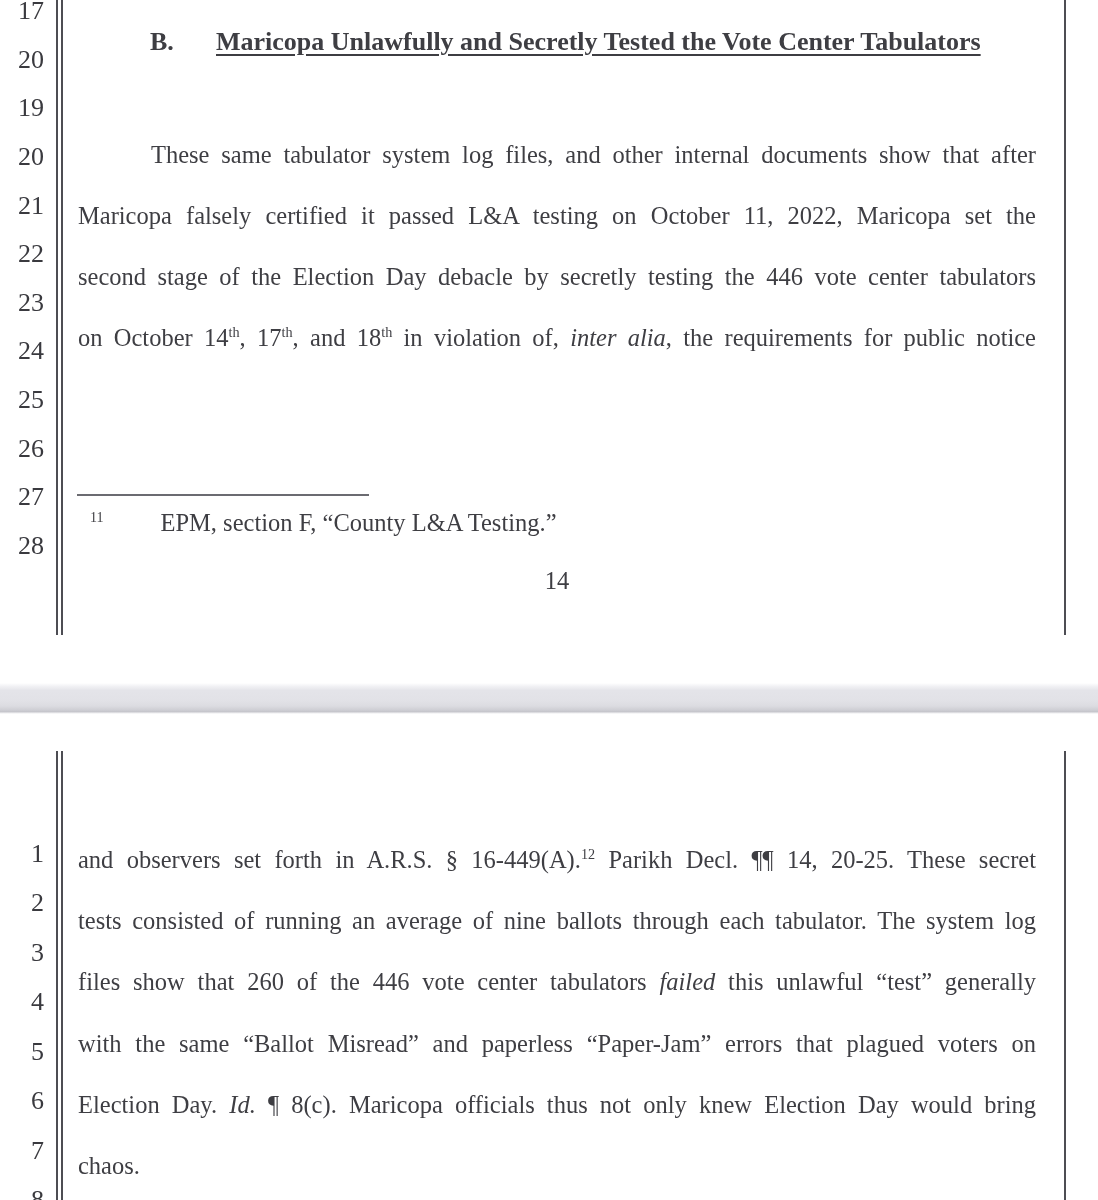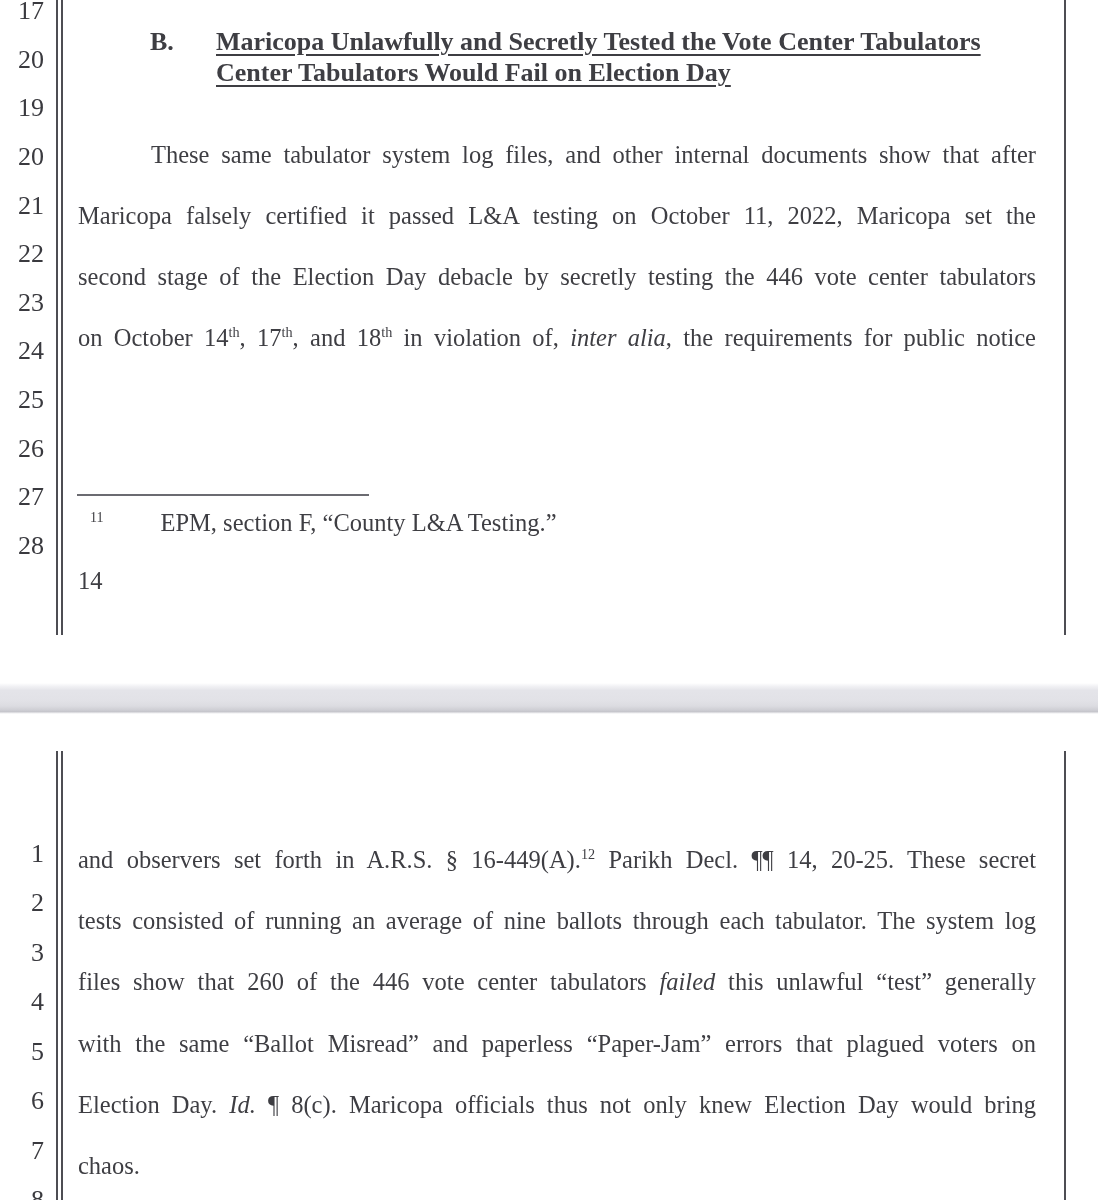--- a/index.html
+++ b/index.html
@@ -27,21 +27,21 @@
   .bline.noj{text-align:right;text-align-last:left;}
   .bline.indent{text-indent:73px;}
   sup{font-size:0.58em;vertical-align:super;line-height:0;}
   .it{font-style:italic;}
   
   .fn-rule{position:absolute;left:77px;top:494px;width:292px;height:2px;background:#6b6b71;}
   .footnote{position:absolute;left:78px;top:508px;font-size:24.5px;line-height:30px;}
   .fn-marker{font-size:14px;vertical-align:super;line-height:0;margin-left:12px;}
   .fn-text{margin-left:57px;}
   
-  .pagenum{position:absolute;left:78px;top:566px;width:958px;font-size:24.5px;line-height:30px;}
+  .pagenum{position:absolute;left:78px;top:566px;width:958px;text-align:center;font-size:24.5px;line-height:30px;}
   
   .separator{
     position:absolute;left:0;top:683px;width:1098px;height:31px;
     background:linear-gradient(to bottom,
       #ffffff 0%,#f2f2f5 10%,#e4e4e9 24%,#e2e2e7 55%,
       #dcdce1 74%,#cdcdd3 88%,#c4c4ca 93%,#f1f1f3 97%,#fbfbfc 100%);
   }
 </style>
 </head>
 <body>
@@ -60,21 +60,20 @@
       <div>24</div>
       <div>25</div>
       <div>26</div>
       <div>27</div>
       <div>28</div>
     </div>
 
   <div class="heading-label">B.</div>
   <div class="heading" id="p1-heading">
       <div class="hline"><span class="u"><span>Maricopa Unlawfully and Secretly Tested the Vote Center Tabulators</span></span></div>
-      <div class="hline"><span class="u"><span>Center Tabulators Would Fail on Election Day</span></span></div>
     </div>
 
   <div id="p1-body">
       <div class="bline indent" style="top: 140px;"><span>These same tabulator system log files, and other internal documents show that after</span></div>
       <div class="bline" style="top: 201px;"><span>Maricopa falsely certified it passed L&amp;A testing on October 11, 2022, Maricopa set the</span></div>
       <div class="bline" style="top: 262px;"><span>second stage of the Election Day debacle by secretly testing the 446 vote center tabulators</span></div>
       <div class="bline" style="top: 323px;"><span>on October 14</span><sup>th</sup><span>, 17</span><sup>th</sup><span>, and 18</span><sup>th</sup><span> in violation of, </span><span class="it">inter alia</span><span>, the requirements for public notice</span></div>
     </div>
 
   <div class="fn-rule"></div>

